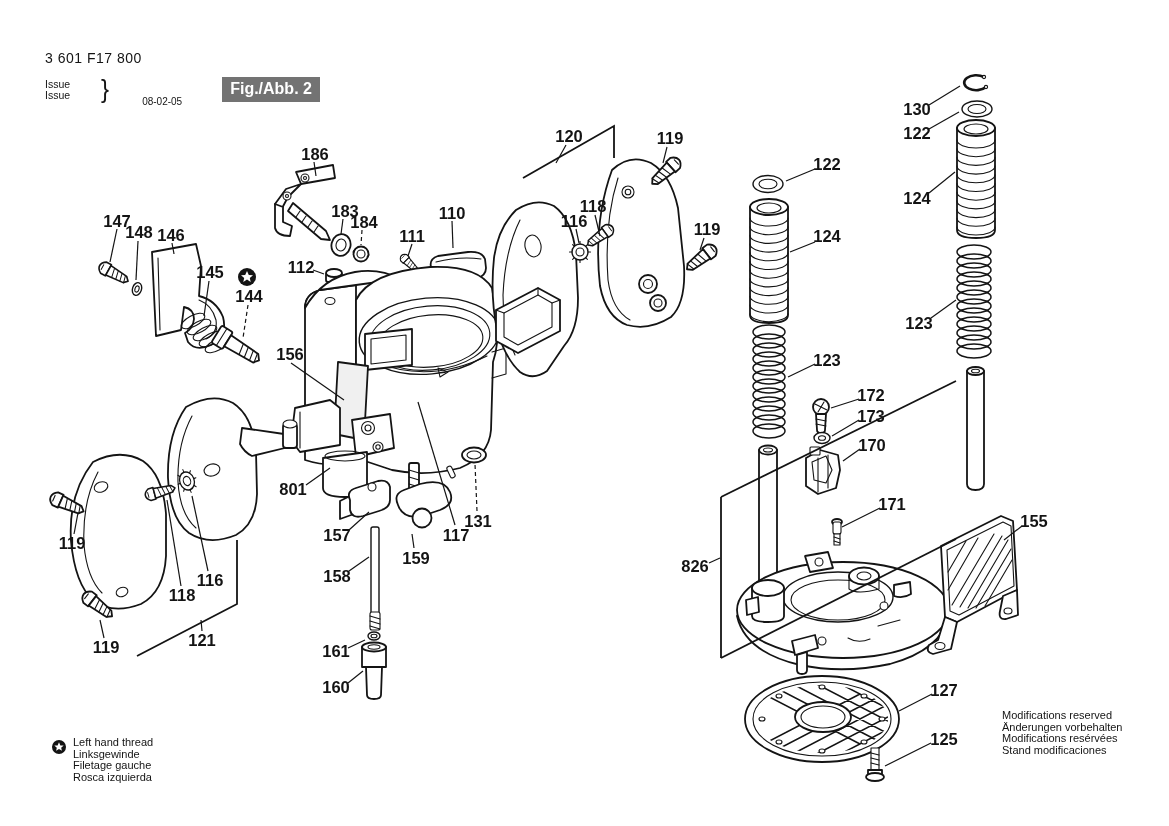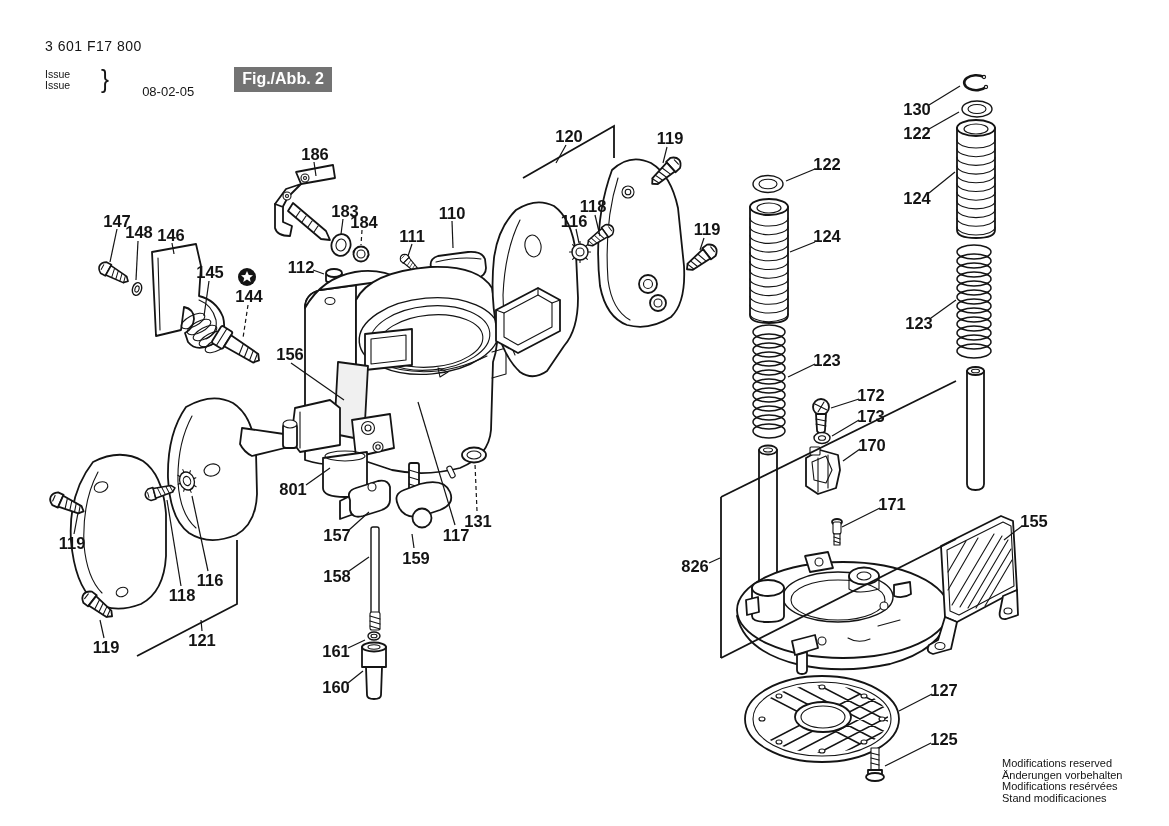--- a/index.html
+++ b/index.html
@@ -1,30 +1,30 @@
 <!DOCTYPE html>
 <html><head>
 <meta charset="utf-8">
 <style>
   html,body{margin:0;padding:0;background:#fff;}
   #page{position:relative;width:1169px;height:826px;background:#fff;overflow:hidden;
         font-family:"Liberation Sans",sans-serif;color:#141414;}
   
-  #title-block{position:absolute;left:45px;top:38px;}
+  #title-block{position:absolute;left:45px;top:50px;}
   .part-number{font-size:14px;letter-spacing:.5px;}
   .issue-row{display:flex;align-items:center;margin-top:6px;gap:30px;}
   .issue-labels{display:flex;flex-direction:column;font-size:10.5px;line-height:11px;}
   .brace{font-size:24px;font-weight:400;margin:0 3px 0 1px;transform:scaleY(1.05);}
-  .issue-date{font-size:13px;margin-right:10px;margin-top:24px;}
+  .issue-date{font-size:10px;margin-right:10px;margin-top:24px;}
   .fig-box{background:#737373;color:#fff;font-size:16px;font-weight:bold;padding:3px 8px 4px 8px;}
   
   .footnote-left{position:absolute;left:50px;top:737px;display:flex;}
   .fn-star{width:18px;height:18px;margin-right:5px;margin-top:1px;}
   .fn-lines{font-size:11px;line-height:11.5px;}
-  .footnote-right{position:absolute;left:1002px;top:758px;font-size:11px;line-height:11.5px;}
+  .footnote-right{position:absolute;left:1002px;top:710px;font-size:11px;line-height:11.5px;}
   
   #diagram{position:absolute;left:0;top:0;}
   .part{stroke:#141414;stroke-width:1.8;fill:#fff;stroke-linejoin:round;stroke-linecap:round;}
   .thin{stroke-width:1.1;}
   .med{stroke-width:1.4;}
   .nofill{fill:none;}
   .shade{fill:#f0f0f0;}
   .leader{stroke:#141414;stroke-width:1.2;fill:none;}
   .dashed{stroke-dasharray:4 3;}
   .bracket{stroke:#141414;stroke-width:1.8;fill:none;}
@@ -485,19 +485,30 @@
         <text x="202" y="646" class="callout-label">121</text>
         <line x1="104" y1="638" x2="100" y2="620" class="leader"></line>
         <text x="106" y="653" class="callout-label">119</text>
         <line x1="932" y1="694" x2="899" y2="711" class="leader"></line>
         <text x="944" y="696" class="callout-label">127</text>
         <line x1="931" y1="743" x2="885" y2="766" class="leader"></line>
         <text x="944" y="745" class="callout-label">125</text>
       </g>
   </svg>
 
+  <div class="footnote-left">
+    <svg class="fn-star" viewBox="0 0 18 18">
+      <use href="#star-sym" transform="translate(9,9) scale(0.78)"></use>
+    </svg>
+    <div class="fn-lines">
+      <div>Left hand thread</div>
+      <div>Linksgewinde</div>
+      <div>Filetage gauche</div>
+      <div>Rosca izquierda</div>
+    </div>
+  </div>
   <div class="footnote-right">
     <div>Modifications reserved</div>
     <div>Änderungen vorbehalten</div>
     <div>Modifications resérvées</div>
     <div>Stand modificaciones</div>
   </div>
 </div>
 
 </body></html>

